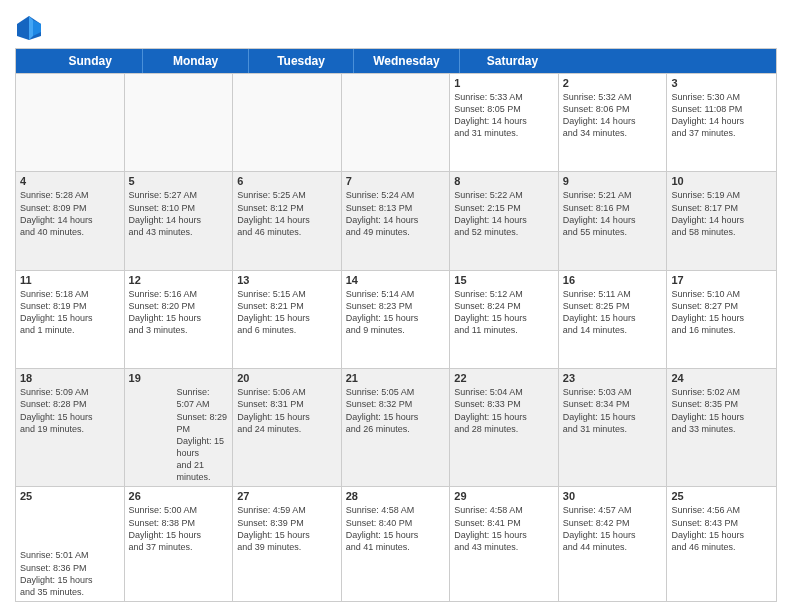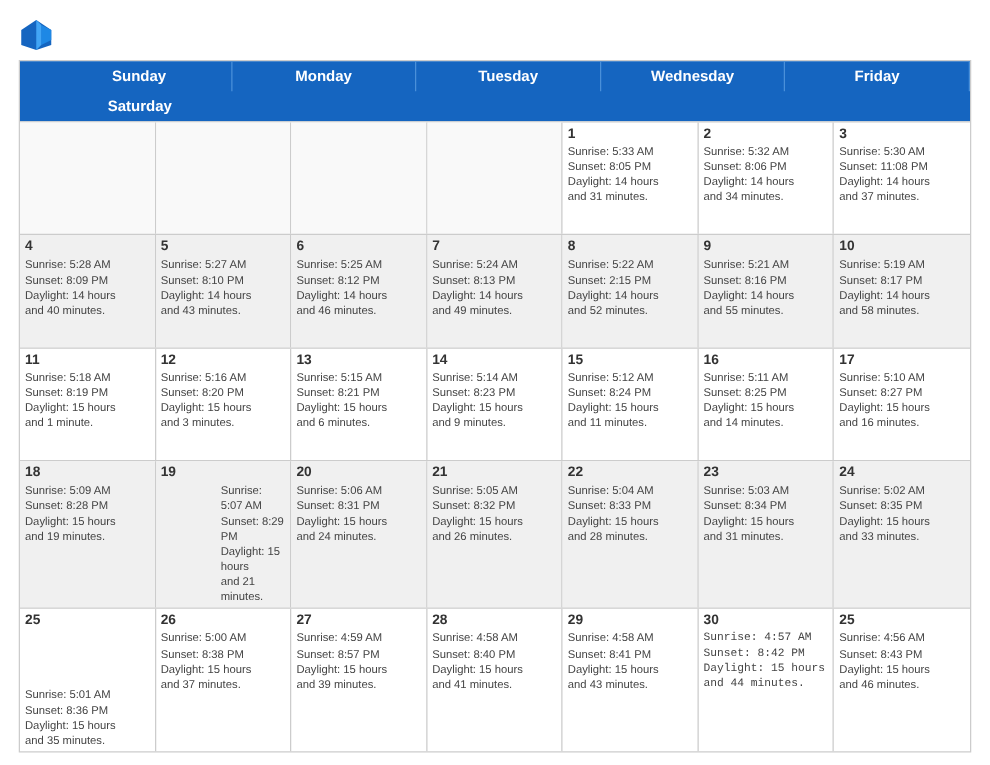--- a/index.html
+++ b/index.html
@@ -62,21 +62,21 @@
       font-weight: normal;
     }
     .calendar {
       flex: 1;
       display: flex;
       flex-direction: column;
       border: 1px solid #ccc;
     }
     .cal-header {
       display: grid;
-      grid-template-columns: repeat(5, 1fr);
+      grid-template-columns: repeat(7, 1fr);
       background: #1565c0;
       padding-left: 22px;
     }
     .cal-header-cell {
       color: #fff;
       font-weight: bold;
       font-size: 12px;
       padding: 5px 4px;
       text-align: center;
       border-right: 1px solid #4a90d9;
@@ -145,21 +145,20 @@
       <div class="subtitle"></div>
     </div>
   </div>
 
   <div class="calendar">
     <div class="cal-header">
     <div class="cal-header-cell">Sunday</div>
         <div class="cal-header-cell">Monday</div>
         <div class="cal-header-cell">Tuesday</div>
         <div class="cal-header-cell">Wednesday</div>
-        <div class="cal-header-cell">Friday</div>
         <div class="cal-header-cell">Saturday</div>
       </div>
     <div class="cal-body">
     <div class="cal-row">
           <div class="cal-cell empty"></div>
           <div class="cal-cell empty"></div>
           <div class="cal-cell empty"></div>
           <div class="cal-cell empty"></div>
           <div class="cal-cell">
             <span class="day-num">1</span>
@@ -347,41 +346,41 @@
           <div class="cal-cell">
             <span class="day-num">26</span>
             <div class="cell-text" style="white-space: pre-line;">Sunrise: 5:00 AM
 Sunset: 8:38 PM
 Daylight: 15 hours
 and 37 minutes.</div>
           </div>
           <div class="cal-cell">
             <span class="day-num">27</span>
             <div class="cell-text" style="white-space: pre-line;">Sunrise: 4:59 AM
-Sunset: 8:57 PM
+Sunset: 8:39 PM
 Daylight: 15 hours
 and 39 minutes.</div>
           </div>
           <div class="cal-cell">
             <span class="day-num">28</span>
             <div class="cell-text" style="white-space: pre-line;">Sunrise: 4:58 AM
 Sunset: 8:40 PM
 Daylight: 15 hours
 and 41 minutes.</div>
           </div>
           <div class="cal-cell">
             <span class="day-num">29</span>
             <div class="cell-text" style="white-space: pre-line;">Sunrise: 4:58 AM
 Sunset: 8:41 PM
 Daylight: 15 hours
 and 43 minutes.</div>
           </div>
           <div class="cal-cell">
             <span class="day-num">30</span>
-            <div class="cell-text" style="white-space: pre-line; font-family: Liberation Mono, monospace;">Sunrise: 4:57 AM
+            <div class="cell-text" style="white-space: pre-line;">Sunrise: 4:57 AM
 Sunset: 8:42 PM
 Daylight: 15 hours
 and 44 minutes.</div>
           </div>
           <div class="cal-cell">
             <span class="day-num">25</span>
             <div class="cell-text" style="white-space: pre-line;">Sunrise: 4:56 AM
 Sunset: 8:43 PM
 Daylight: 15 hours
 and 46 minutes.</div>

